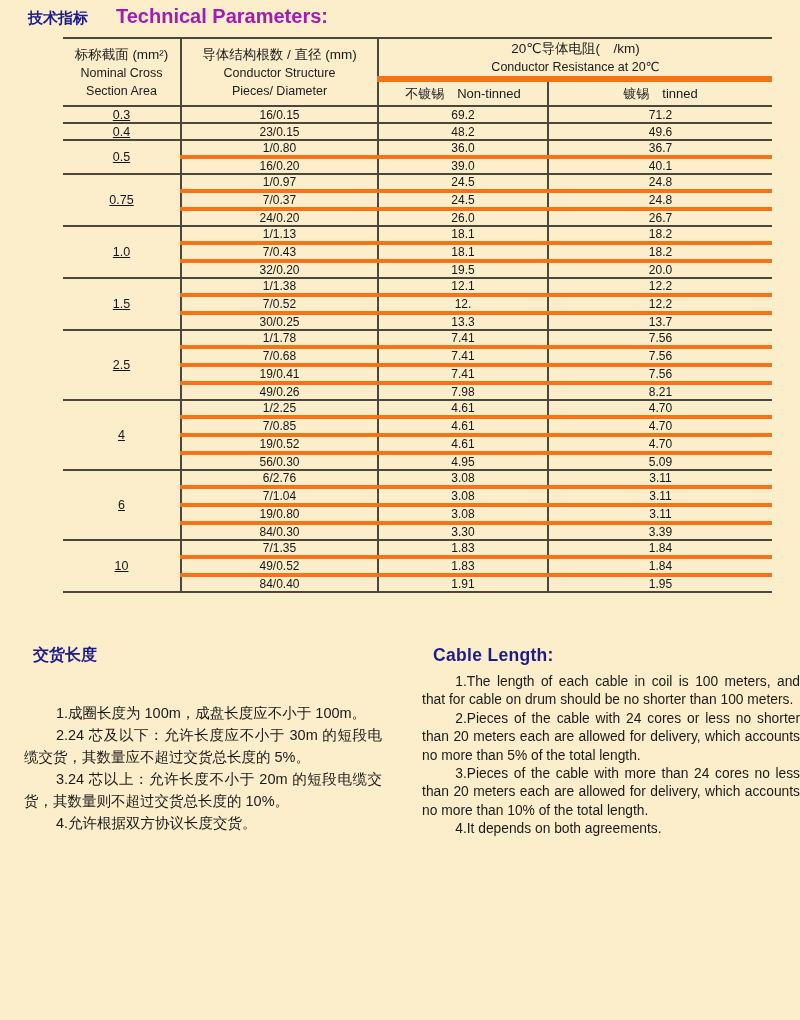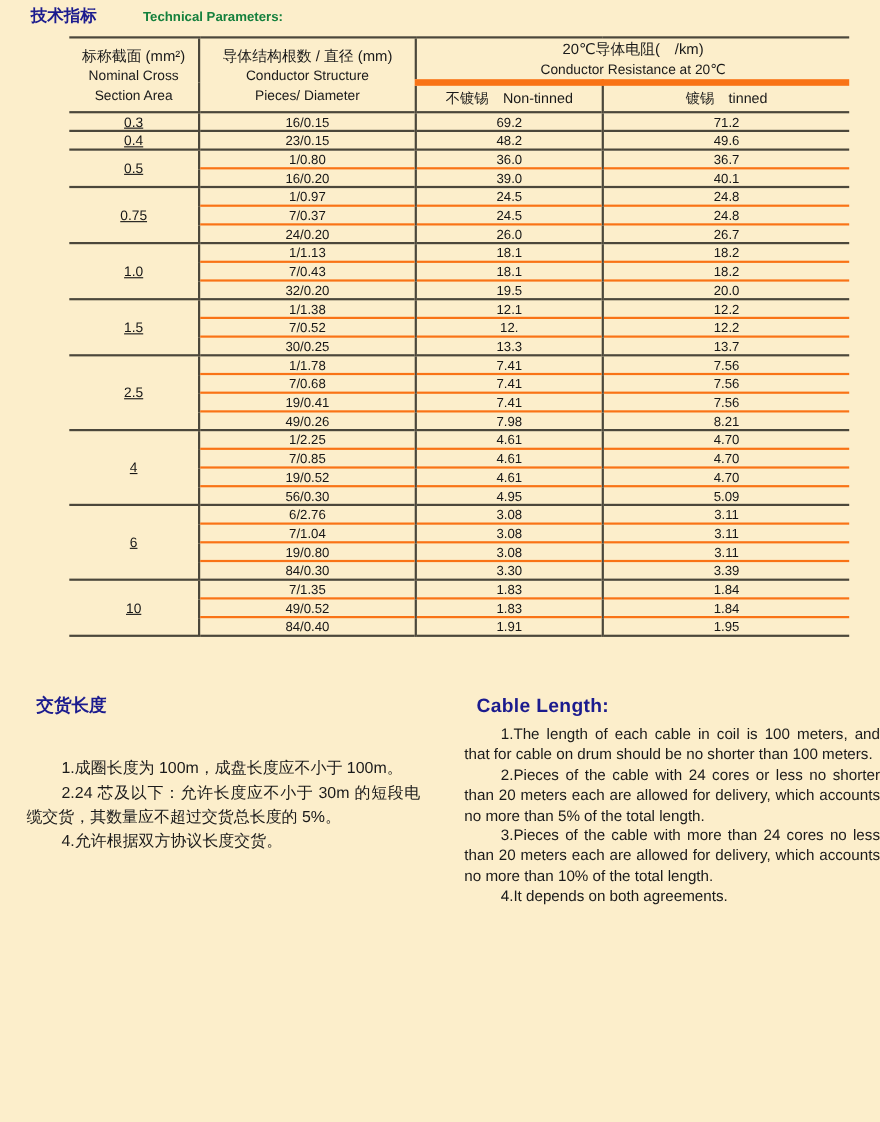--- a/index.html
+++ b/index.html
@@ -7,21 +7,21 @@
     margin: 0; padding: 0;
     width: 800px; height: 1020px;
     background: #fceecb;
     font-family: "Liberation Sans", "DejaVu Sans", sans-serif;
     color: #1a1a1a;
     overflow: hidden;
   }
   
   .title-row { padding: 5px 0 0 28px; }
   .title-zh { font-size: 15px; font-weight: bold; color: #1b1b8e; }
-  .title-en { font-size: 12px; font-weight: bold; color: #15803d; margin-left: 42px; }
+  .title-en { font-size: 20px; font-weight: bold; color: #a21caf; margin-left: 28px; }
 
   
   table.tech {
     margin: 9px 0 0 63px;
     border-collapse: collapse;
     table-layout: fixed;
     width: 709px;
     border-bottom: 2px solid #4b473b;
   }
   table.tech th, table.tech td { padding: 0; font-weight: normal; }
@@ -38,21 +38,21 @@
   tbody td {
     height: 17px;
     font-size: 12px;
     text-align: center;
     vertical-align: middle;
     color: #161616;
   }
   td.sec { border-top: 2px solid #4b473b; font-size: 12.5px; text-decoration: underline; }
   td.cp, td.cr1, td.cr2 { border-left: 2px solid #4b473b; }
   td.g { border-top: 2px solid #4b473b; }
-  td.i { border-top: 2px solid #f97316; }
+  td.i { border-top: 4px solid #f97316; }
 
   
   .sections { display: flex; align-items: flex-start; margin: 52px 0 0 24px; }
   .col-zh { width: 362px; }
   .col-en { width: 382px; margin-left: 40px; }
   .zh-head { margin: 0 0 0 9px; font-size: 16px; font-weight: bold; color: #1b1b8e; }
   .en-head { margin: 0 0 0 11px; font-size: 17.5px; font-weight: bold; color: #1b1b8e; letter-spacing: 0.3px; }
   .zh-body { margin-top: 36px; }
   .en-body { margin-top: 7px; }
   .zh-body p { margin: 0; font-size: 14.5px; line-height: 22px; text-align: justify; text-indent: 2.2em; }
@@ -247,20 +247,21 @@
       </tr>
     </tbody>
 </table>
 
 <div class="sections">
   <div class="col-zh">
     <h2 class="zh-head">交货长度</h2>
     <div class="zh-body">
         <p>1.成圈长度为 100m，成盘长度应不小于 100m。</p>
         <p>2.24 芯及以下：允许长度应不小于 30m 的短段电缆交货，其数量应不超过交货总长度的 5%。</p>
+        <p>3.24 芯以上：允许长度不小于 20m 的短段电缆交货，其数量则不超过交货总长度的 10%。</p>
         <p>4.允许根据双方协议长度交货。</p>
       </div>
   </div>
   <div class="col-en">
     <h2 class="en-head">Cable Length:</h2>
     <div class="en-body">
         <p>1.The length of each cable in coil is 100 meters, and that for cable on drum should be no shorter than 100 meters.</p>
         <p>2.Pieces of the cable with 24 cores or less no shorter than 20 meters each are allowed for delivery, which accounts no more than 5% of the total length.</p>
         <p>3.Pieces of the cable with more than 24 cores no less than 20 meters each are allowed for delivery, which accounts no more than 10% of the total length.</p>
         <p>4.It depends on both agreements.</p>

